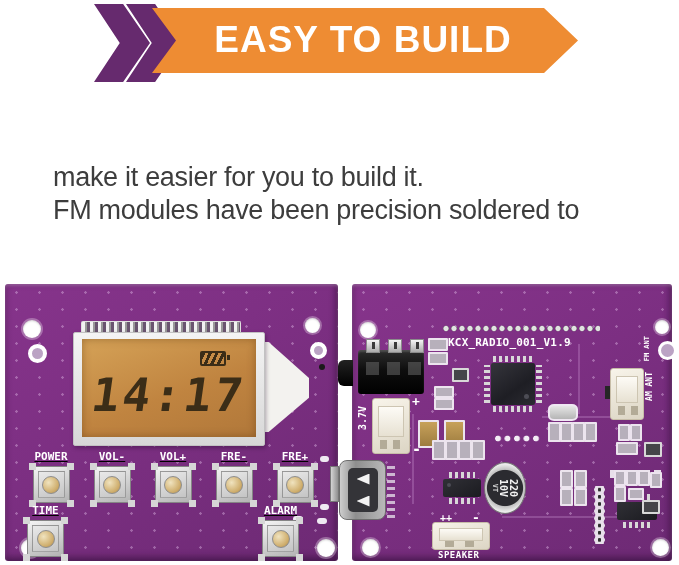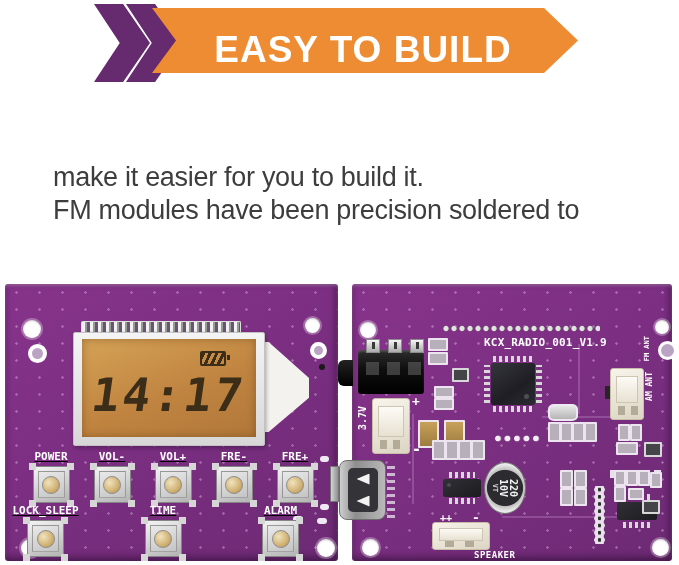--- a/index.html
+++ b/index.html
@@ -6,21 +6,21 @@
   .stage { position:relative; width:679px; height:565px; background:#fff; overflow:hidden;
            font-family:"Liberation Sans", sans-serif; }
 
   
   .chev { position:absolute; top:4px; width:56px; height:78px; background:#662a6e;
           clip-path: polygon(0 0, 52% 0, 100% 50%, 52% 100%, 0 100%, 46% 50%); }
   .chev.c1 { left:94px; }
   .chev.c2 { left:126px; }
   .ribbon { position:absolute; left:152px; top:8px; width:426px; height:65px; background:#ee8c33;
             clip-path: polygon(0 0, calc(100% - 34px) 0, 100% 50%, calc(100% - 34px) 100%, 0 100%, 24px 50%);
-            display:flex; align-items:flex-end; justify-content:center; }
+            display:flex; align-items:center; justify-content:center; }
   .ribbon-text { font-weight:700; font-size:37px; letter-spacing:1px; color:#fff;
                  padding:0 34px 2px 30px; white-space:nowrap; }
 
   
   .desc { position:absolute; left:53px; top:161px; color:#3d3d3d; font-size:27px;
           letter-spacing:-0.3px; line-height:33px; font-weight:400; }
 
   
   .board { position:absolute; top:284px; height:277px; border-radius:3px;
            background-image: radial-gradient(circle, rgba(232,195,238,.38) 1px, transparent 1.5px),
@@ -75,21 +75,21 @@
 
   
   .pad { position:absolute; background:#efeaf2; border-radius:3px; }
   .via-dot { position:absolute; border-radius:50%; background:#1a1a1a; }
   .edge-strip { position:absolute; background:linear-gradient(90deg,#d4d4d4,#8f8f8f); border:1px solid #777; }
 
   
   .pinrow2 { position:absolute; left:90px; top:40px; width:158px; height:9px;
              background-image: radial-gradient(circle at 4px 4.5px, #e2e2e2 2.2px, #8a8a8a 2.7px, transparent 3.2px);
              background-size:8px 9px; background-repeat:repeat-x; }
-  .silk { font-family:"DejaVu Sans Mono", monospace; font-weight:700; color:#fff; position:absolute;padding-left:36px; }
+  .silk { font-family:"DejaVu Sans Mono", monospace; font-weight:700; color:#fff; position:absolute; }
   .silk-title { left:96px; top:52px; font-size:11px; letter-spacing:.2px; }
   .vtext { writing-mode:vertical-rl; transform:rotate(180deg); }
 
   .jack-body { position:absolute; left:6px; top:66px; width:66px; height:44px; border-radius:3px;
                background:linear-gradient(180deg,#2d2d2d,#0e0e0e 45%,#000);
                box-shadow: inset 0 2px 2px rgba(255,255,255,.16); }
   .jack-body::after { content:""; position:absolute; left:8px; top:12px; width:13px; height:13px;
                background:#6f6f6f; opacity:.5; box-shadow: 21px 0 0 #6f6f6f, 42px 0 0 #6f6f6f; }
   .jack-barrel { position:absolute; left:-14px; top:76px; width:15px; height:26px;
                background:linear-gradient(180deg,#222,#000); border-radius:6px 0 0 6px; }
@@ -240,26 +240,20 @@
       </div>
       <div class="btn-cell">
         <div class="btn-label">FRE+</div>
         <div class="tact">
             <div class="btn-cap"></div>
           </div>
       </div>
     </div>
 
     <div class="btn-row row2">
-      <div class="btn-cell">
-        <div class="btn-label">LOCK_SLEEP</div>
-        <div class="tact">
-            <div class="btn-cap"></div>
-          </div>
-      </div>
       <div class="btn-cell">
         <div class="btn-label">TIME</div>
         <div class="tact">
             <div class="btn-cap"></div>
           </div>
       </div>
       <div class="btn-cell">
         <div class="btn-label">ALARM</div>
         <div class="tact">
             <div class="btn-cap"></div>

